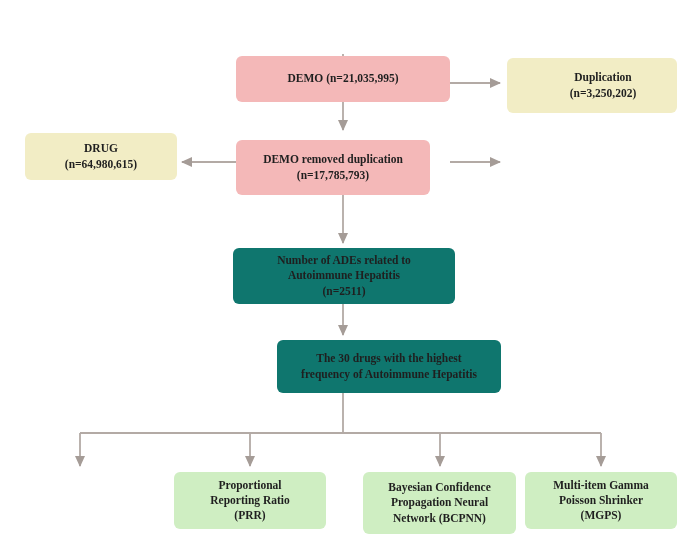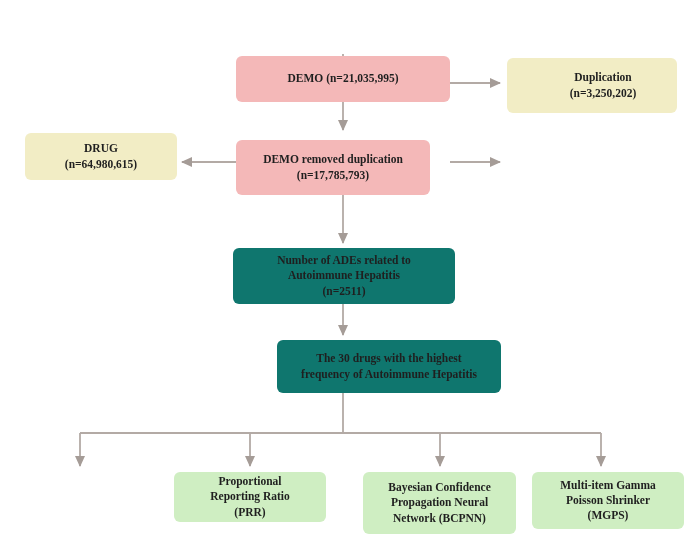--- a/index.html
+++ b/index.html
@@ -80,25 +80,25 @@
 
 
   <div class="node cyan" style="left:233px; top:248px; width:222px; height:56px;">Number of ADEs related to
 Autoimmune Hepatitis
 (n=2511)</div>
 
   <div class="node cyan" style="left:231px; top:340px; width:224px; height:53px;margin-left:46px;">The 30 drugs with the highest
 frequency of Autoimmune Hepatitis</div>
 
 
-  <div class="node green" style="left:174px; top:472px; width:152px; height:50px;">Proportional
+  <div class="node green" style="left:174px; top:472px; width:152px; height:57px;">Proportional
 Reporting Ratio
 (PRR)</div>
 
   <div class="node green" style="left:363px; top:472px; width:153px; height:62px;text-align:center;">Bayesian Confidence
 Propagation Neural
 Network (BCPNN)</div>
 
-  <div class="node green" style="left:525px; top:472px; width:152px; height:57px;margin-left:7px;">Multi-item Gamma
+  <div class="node green" style="left:525px; top:472px; width:152px; height:57px;">Multi-item Gamma
 Poisson Shrinker
 (MGPS)</div>
 
 </div>
 
 </body></html>

